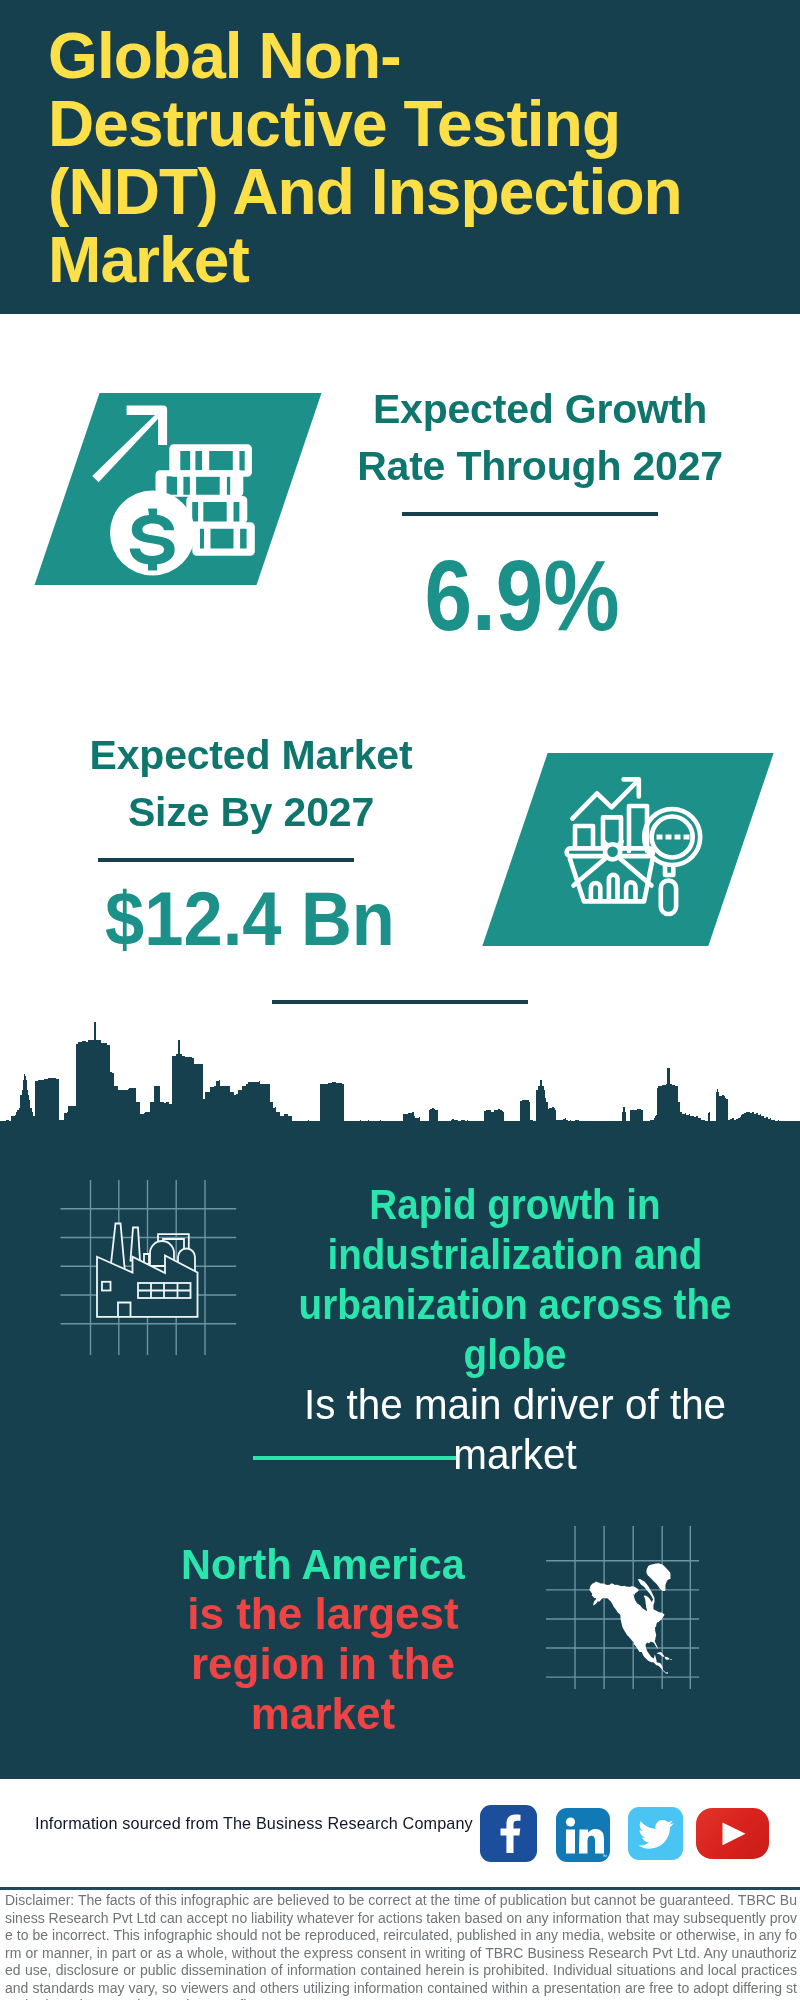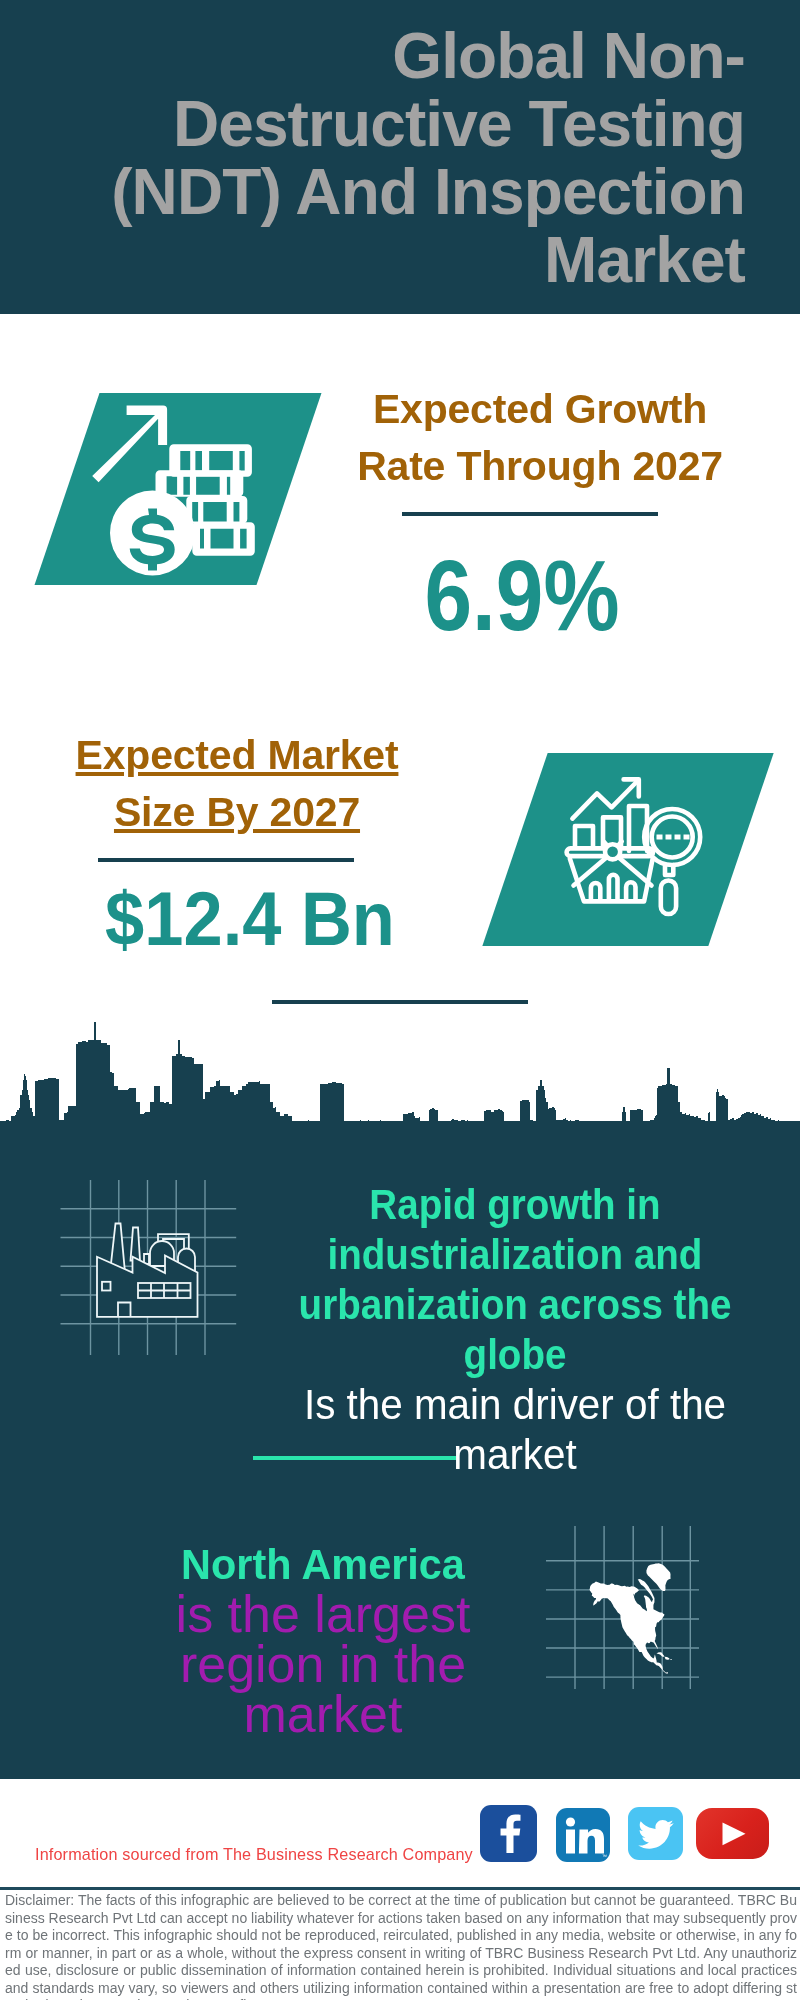--- a/index.html
+++ b/index.html
@@ -1,45 +1,45 @@
 <!DOCTYPE html>
 <html><head>
 <meta charset="utf-8">
 <style>
   html,body{margin:0;padding:0;}
   body{width:800px;height:2000px;background:#ffffff;font-family:"Liberation Sans",sans-serif;overflow:hidden;}
   .page{position:relative;width:800px;height:2000px;background:#fff;}
 
   
   .header{position:absolute;left:0;top:0;width:800px;height:314px;background:#17404f;}
-  .title{position:absolute;left:55px;top:22px;width:690px;color:#a3a3a3;font-size:64px;font-weight:bold;
-         text-align:right;line-height:68px;letter-spacing:-0.9px;}
-
-  
-  .hdlabel{position:absolute;color:#a16207;font-weight:bold;text-align:center;font-size:41px;line-height:57px;letter-spacing:-0.2px;}
+  .title{position:absolute;left:48px;top:22px;width:690px;color:#fde047;font-size:64px;font-weight:bold;
+         text-align:left;line-height:68px;letter-spacing:-0.9px;}
+
+  
+  .hdlabel{position:absolute;color:#0f766e;font-weight:bold;text-align:center;font-size:41px;line-height:57px;letter-spacing:-0.2px;}
   .bignum{position:absolute;color:#1c918a;font-weight:bold;text-align:center;}
   .rule{position:absolute;background:#17404f;height:4px;}
 
   .para{position:absolute;background:#1d9189;transform:skewX(-18.7deg);}
   .paraWrap{position:absolute;}
 
   
   .darkband{position:absolute;left:0;width:800px;background:#17404f;}
 
 
   .blockText{position:absolute;text-align:center;font-size:42px;line-height:50px;}
   .gtext{color:#2ae5ac;font-weight:bold;transform:scaleX(0.918);}
   .wtext{color:#ffffff;font-weight:normal;transform:scaleX(0.962);}
   .gtext2{color:#2ae5ac;font-weight:bold;font-size:43px;transform:scaleX(0.963);}
-  .wtext2{color:#a21caf;font-weight:normal;font-size:52px;transform:scaleX(1.0);}
+  .wtext2{color:#ef4444;font-weight:bold;font-size:44px;transform:scaleX(1.0);}
   .grule{position:absolute;background:#2ae5ac;height:3px;}
 
   
   .footerband{position:absolute;left:0;top:1779px;width:800px;height:106px;background:#ffffff;}
-  .srctext{position:absolute;color:#ef4444;font-size:16.2px;line-height:20px;letter-spacing:0.15px;margin-top:31px;}
+  .srctext{position:absolute;color:#0f172a;font-size:16.2px;line-height:20px;letter-spacing:0.15px;}
   .soc{position:absolute;display:block;border-radius:11px;overflow:hidden;}
   .discline{position:absolute;left:0;top:1887px;width:800px;height:3px;background:#1f4a5c;}
   .disclaimer{position:absolute;left:5px;top:1892px;width:792px;color:#6f7478;font-size:14px;line-height:17.5px;text-align:justify;word-break:break-all;}
 </style>
 </head>
 <body>
 
 <div class="page">
 
   <div class="header">
@@ -96,21 +96,21 @@
         <rect x="100.8" y="115.5" width="15.3" height="33.5" rx="7.6"></rect>
       </g>
       <g fill="#ffffff">
         <rect x="96.5" y="69.5" width="6" height="5"></rect>
           <rect x="105.5" y="69.5" width="6" height="5"></rect>
         <rect x="114.5" y="69.5" width="6" height="5"></rect>
           <rect x="123.5" y="69.5" width="6" height="5"></rect>
       </g>
     </svg>
   </div>
-  <div class="hdlabel" style="left:45px;top:727px;width:384px;text-decoration:underline;">Expected Market Size By 2027</div>
+  <div class="hdlabel" style="left:59px;top:727px;width:384px;">Expected Market Size By 2027</div>
   <div class="rule" style="left:98px;top:858px;width:256px;"></div>
   <div class="bignum" style="left:50px;top:881px;width:400px;font-size:76px;line-height:76px;transform:scaleX(0.927);">$12.4 Bn</div>
 
   <div class="rule" style="left:272px;top:1000px;width:256px;"></div>
 
   <div class="darkband" style="top:1121px;height:658px;"></div>
 
   <svg width="200" height="190" viewBox="0 0 200 190" style="position:absolute;left:55px;top:1172px;">
     <g stroke="#7ca3b0" stroke-width="1.4" opacity="0.85">
       <line x1="35.5" y1="8" x2="35.5" y2="183"></line>

